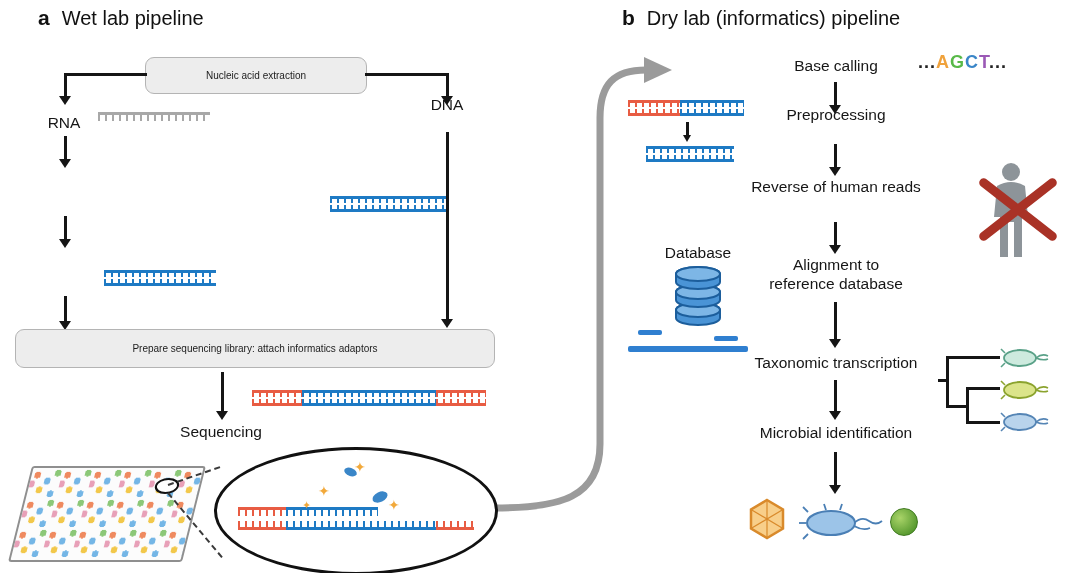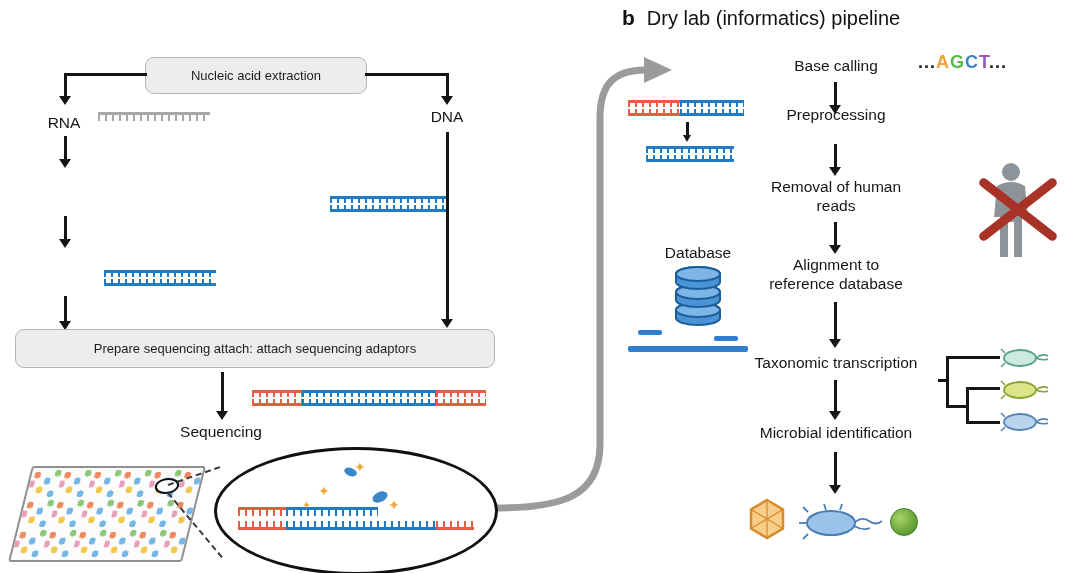--- a/index.html
+++ b/index.html
@@ -7,21 +7,21 @@
           font-family:"Liberation Sans",sans-serif;color:#161616;overflow:hidden;}
 
   
   .ptitle{position:absolute;font-size:20px;color:#111;white-space:nowrap;}
   .ptitle .tag{font-weight:700;margin-right:12px;font-size:21px;}
   .lbl{position:absolute;font-size:15.5px;line-height:1.22;text-align:center;color:#161616;}
 
   
   .pbox{position:absolute;background:#ededed;border:1.3px solid #b4b4b4;border-radius:9px;
         display:flex;align-items:center;justify-content:center;text-align:center;
-        font-size:13px;color:#1c1c1c;padding:0 12px;box-sizing:border-box;}
+        font-size:10px;color:#1c1c1c;padding:0 12px;box-sizing:border-box;}
 
   
   .vr{position:absolute;width:2.5px;background:#151515;}
   .vr::after{content:"";position:absolute;left:50%;bottom:-8px;transform:translateX(-50%);
              border:6px solid transparent;border-bottom:none;border-top:9px solid #151515;}
   .vr.sm::after{border-left-width:4.5px;border-right-width:4.5px;border-top-width:7px;bottom:-6px;}
   .hl{position:absolute;height:2.5px;background:#151515;}
   .vl{position:absolute;width:2.5px;background:#151515;}
   .dash{position:absolute;border-top:2px dashed #3a3a3a;transform-origin:left center;}
 
@@ -72,52 +72,55 @@
 </head>
 <body>
 
 <div id="canvas">
 
   <svg class="overlay" width="1080" height="573" viewBox="0 0 1080 573">
     <path d="M494 508 C560 508 600 498 600 444 L600 118 C600 84 614 70 646 70" fill="none" stroke="#9b9b9b" stroke-width="7"></path>
     <polygon points="644,57 672,70 644,83" fill="#9b9b9b"></polygon>
   </svg>
 
+  <div class="ptitle" style="left:38px;top:6px;">
+    <span class="tag">a</span><span>Wet lab pipeline</span>
+  </div>
 
   <div class="pbox" style="left:145px;top:57px;width:222px;height:37px;">
     <span>Nucleic acid extraction</span>
   </div>
 
   <div class="hl" style="left:65px;top:73px;width:82px;"></div>
   <div class="vr" style="left:64px;top:73px;height:24px;"></div>
   <div class="hl" style="left:365px;top:73px;width:83px;"></div>
   <div class="vr" style="left:446px;top:73px;height:24px;"></div>
 
   <div class="lbl" style="left:35px;top:114px;width:58px;">RNA</div>
   <div class="strip" style="left:98px;top:112px;">
     <div class="comb-down seg-gray" style="width:112px;"></div>
   </div>
 
-  <div class="lbl" style="left:417px;top:108px;width:60px;text-align:center;">DNA</div>
+  <div class="lbl" style="left:417px;top:96px;width:60px;text-align:center;">DNA</div>
   <div class="vr" style="left:446px;top:132px;height:188px;"></div>
   <div class="strip" style="left:330px;top:196px;">
     <div class="dx seg-blue" style="width:116px;"></div>
   </div>
 
   <div class="vr" style="left:64px;top:136px;height:24px;"></div>
 
   <div class="vr" style="left:64px;top:216px;height:24px;"></div>
   <div class="strip" style="left:104px;top:270px;">
     <div class="dx seg-blue" style="width:112px;"></div>
   </div>
 
   <div class="vr" style="left:64px;top:296px;height:26px;"></div>
 
   <div class="pbox" style="left:15px;top:329px;width:480px;height:39px;">
-    <span>Prepare sequencing attach: attach sequencing adaptors</span>
+    <span>Prepare sequencing library: attach informatics adaptors</span>
   </div>
 
   <div class="vr" style="left:221px;top:372px;height:40px;"></div>
   <div class="lbl" style="left:161px;top:423px;width:120px;">Sequencing</div>
 
   <div class="strip" style="left:252px;top:390px;">
     <div class="dx seg-red" style="width:50px;"></div>
     <div class="dx seg-blue" style="width:134px;"></div>
     <div class="dx seg-red" style="width:50px;"></div>
   </div>
@@ -160,21 +163,21 @@
   <div class="strip" style="left:628px;top:100px;">
     <div class="dx seg-red" style="width:52px;"></div>
     <div class="dx seg-blue" style="width:64px;"></div>
   </div>
   <div class="vr sm" style="left:686px;top:122px;height:14px;"></div>
   <div class="strip" style="left:646px;top:146px;">
     <div class="dx seg-blue" style="width:88px;"></div>
   </div>
 
   <div class="vr" style="left:834px;top:144px;height:24px;"></div>
-  <div class="lbl" style="left:751px;top:178px;width:170px;">Removal of human reads</div>
+  <div class="lbl" style="left:751px;top:178px;width:170px;">Reverse of human reads</div>
 
   <div style="position:absolute;left:968px;top:162px;width:100px;height:104px;">
     <svg width="66" height="100" viewBox="0 0 60 100" style="position:absolute;left:10px;top:0;">
       <circle cx="30" cy="10" r="9" fill="#8d9499"></circle>
       <path d="M16,24 Q30,16 44,24 L47,55 L41,55 L41,95 L33,95 L33,60 L27,60 L27,95 L19,95 L19,55 L13,55 Z" fill="#8d9499"></path>
     </svg>
     <div>
       <div class="xbar" style="transform:rotate(38deg);"></div>
       <div class="xbar" style="transform:rotate(-38deg);"></div>
     </div>

